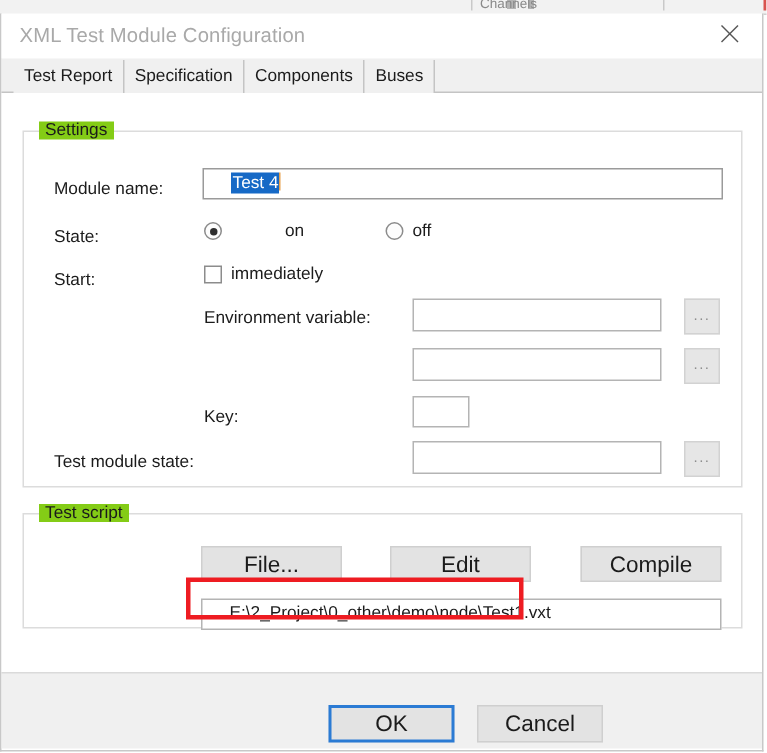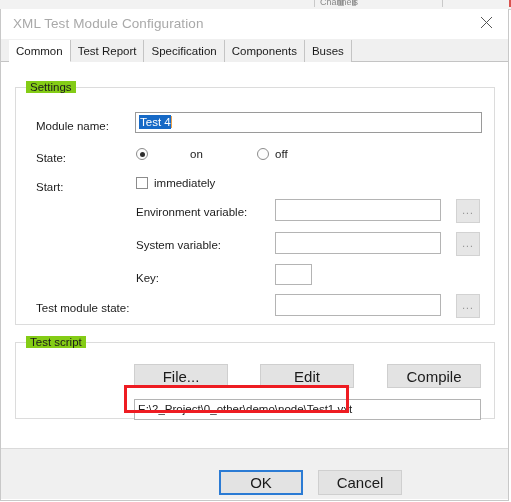--- a/index.html
+++ b/index.html
@@ -167,21 +167,21 @@
 
   
   .tinput {
     position: absolute;
     box-sizing: border-box;
     border: 1px solid #b4b4b4;
     background: #ffffff;
     font-family: "Liberation Sans", sans-serif;
     font-size: 11.5px;
     color: #1b1b1b;
-    padding: 0 3px;
+    padding: 0 18px;
     outline: none;
     line-height: 1;
   }
   .tinput.focused {
     border: 1px solid #9a9a9a;
   }
   .sel-text {
     background: #1669c6;
     color: #ffffff;
     padding: 1px 0 1px 1px;
@@ -317,21 +317,20 @@
     <div class="close-btn">
       <svg width="13" height="13" viewBox="0 0 13 13" aria-hidden="true">
         <line x1="1" y1="1" x2="12" y2="12" stroke="#555" stroke-width="1"></line>
         <line x1="12" y1="1" x2="1" y2="12" stroke="#555" stroke-width="1"></line>
       </svg>
     </div>
   </div>
 
   <div class="tabstrip">
     <div class="tabs">
-      <div class="tab active">Common</div>
       <div class="tab">Test Report</div>
       <div class="tab">Specification</div>
       <div class="tab">Components</div>
       <div class="tab">Buses</div>
     </div>
   </div>
 
   <div class="tabpage">
 
     <div class="group" id="group-settings">
@@ -356,21 +355,20 @@
     <div class="flabel" style="left:35px; top:118px;">Start:</div>
     <div class="check-wrap" style="left:135px; top:115px;">
       <span class="checkbox"></span>
       <span class="check-label">immediately</span>
     </div>
 
     <div class="flabel" style="left:135px; top:143px;">Environment variable:</div>
     <div class="tinput" style="left:274px; top:137px; width:166px; height:22px; line-height:20px;"></div>
     <div class="btn-ell" style="left:455px; top:137px;">...</div>
 
-    <div class="flabel" style="left:135px; top:176px;">System variable:</div>
     <div class="tinput" style="left:274px; top:170px; width:166px; height:22px; line-height:20px;"></div>
     <div class="btn-ell" style="left:455px; top:170px;">...</div>
 
     <div class="flabel" style="left:135px; top:209px;">Key:</div>
     <div class="tinput" style="left:274px; top:202px; width:37px; height:21px; line-height:19px;"></div>
 
     <div class="flabel" style="left:35px; top:239px;">Test module state:</div>
     <div class="tinput" style="left:274px; top:232px; width:166px; height:22px; line-height:20px;"></div>
     <div class="btn-ell" style="left:455px; top:232px;">...</div>
 

